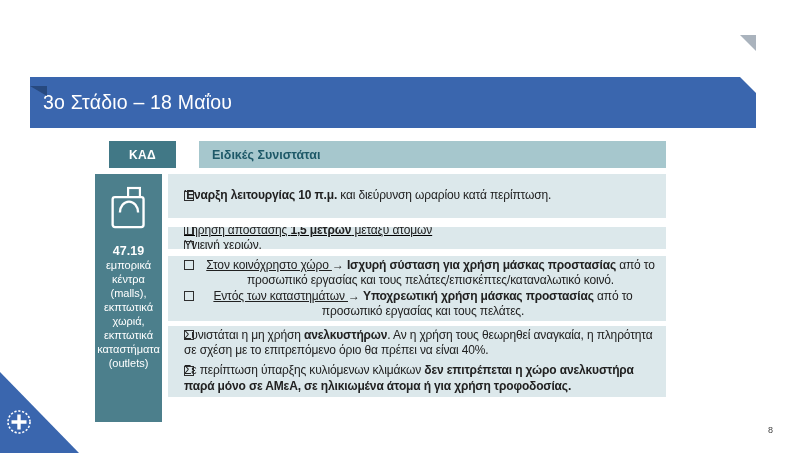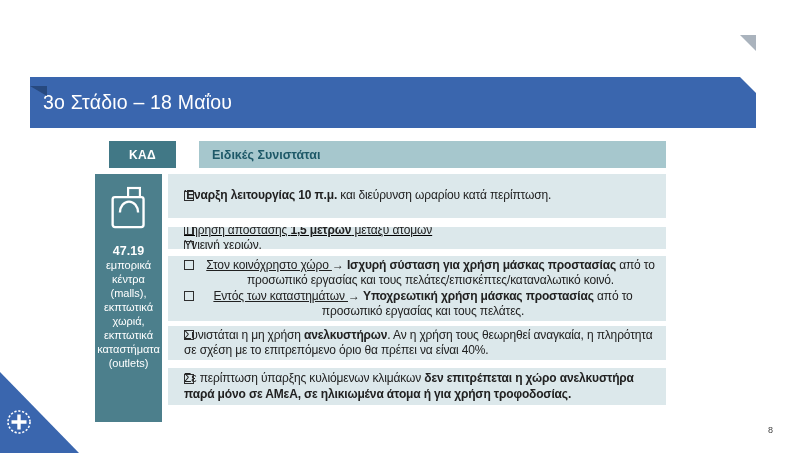--- a/index.html
+++ b/index.html
@@ -53,21 +53,21 @@
   }
   
   #rules-rows{flex:1;min-width:0;}
   .rule-row{
     background:#DCE8EB;display:flex;flex-direction:column;justify-content:center;
     padding:0 4px 0 16px;box-sizing:border-box;overflow:hidden;
   }
   .rule-row:nth-child(1){height:44px;margin-bottom:9px;}
   .rule-row:nth-child(2){height:22px;margin-bottom:7px;text-decoration:underline;}
   .rule-row:nth-child(3){height:65px;margin-bottom:5px;text-align:center;}
-  .rule-row:nth-child(4){height:34px;margin-bottom:8px;}
+  .rule-row:nth-child(4){height:34px;margin-bottom:0;}
   .rule-row:nth-child(5){height:37px;}
   .rule-item{
     position:relative;
     font-size:12px;line-height:15.5px;color:#212121;letter-spacing:-.15px;
   }
   .rule-item.tight{padding-left:15px;}
   .checkbox{
     position:absolute;left:0;top:2.5px;width:8px;height:8px;
     border:1.6px solid #2E2E2E;background:transparent;
   }

